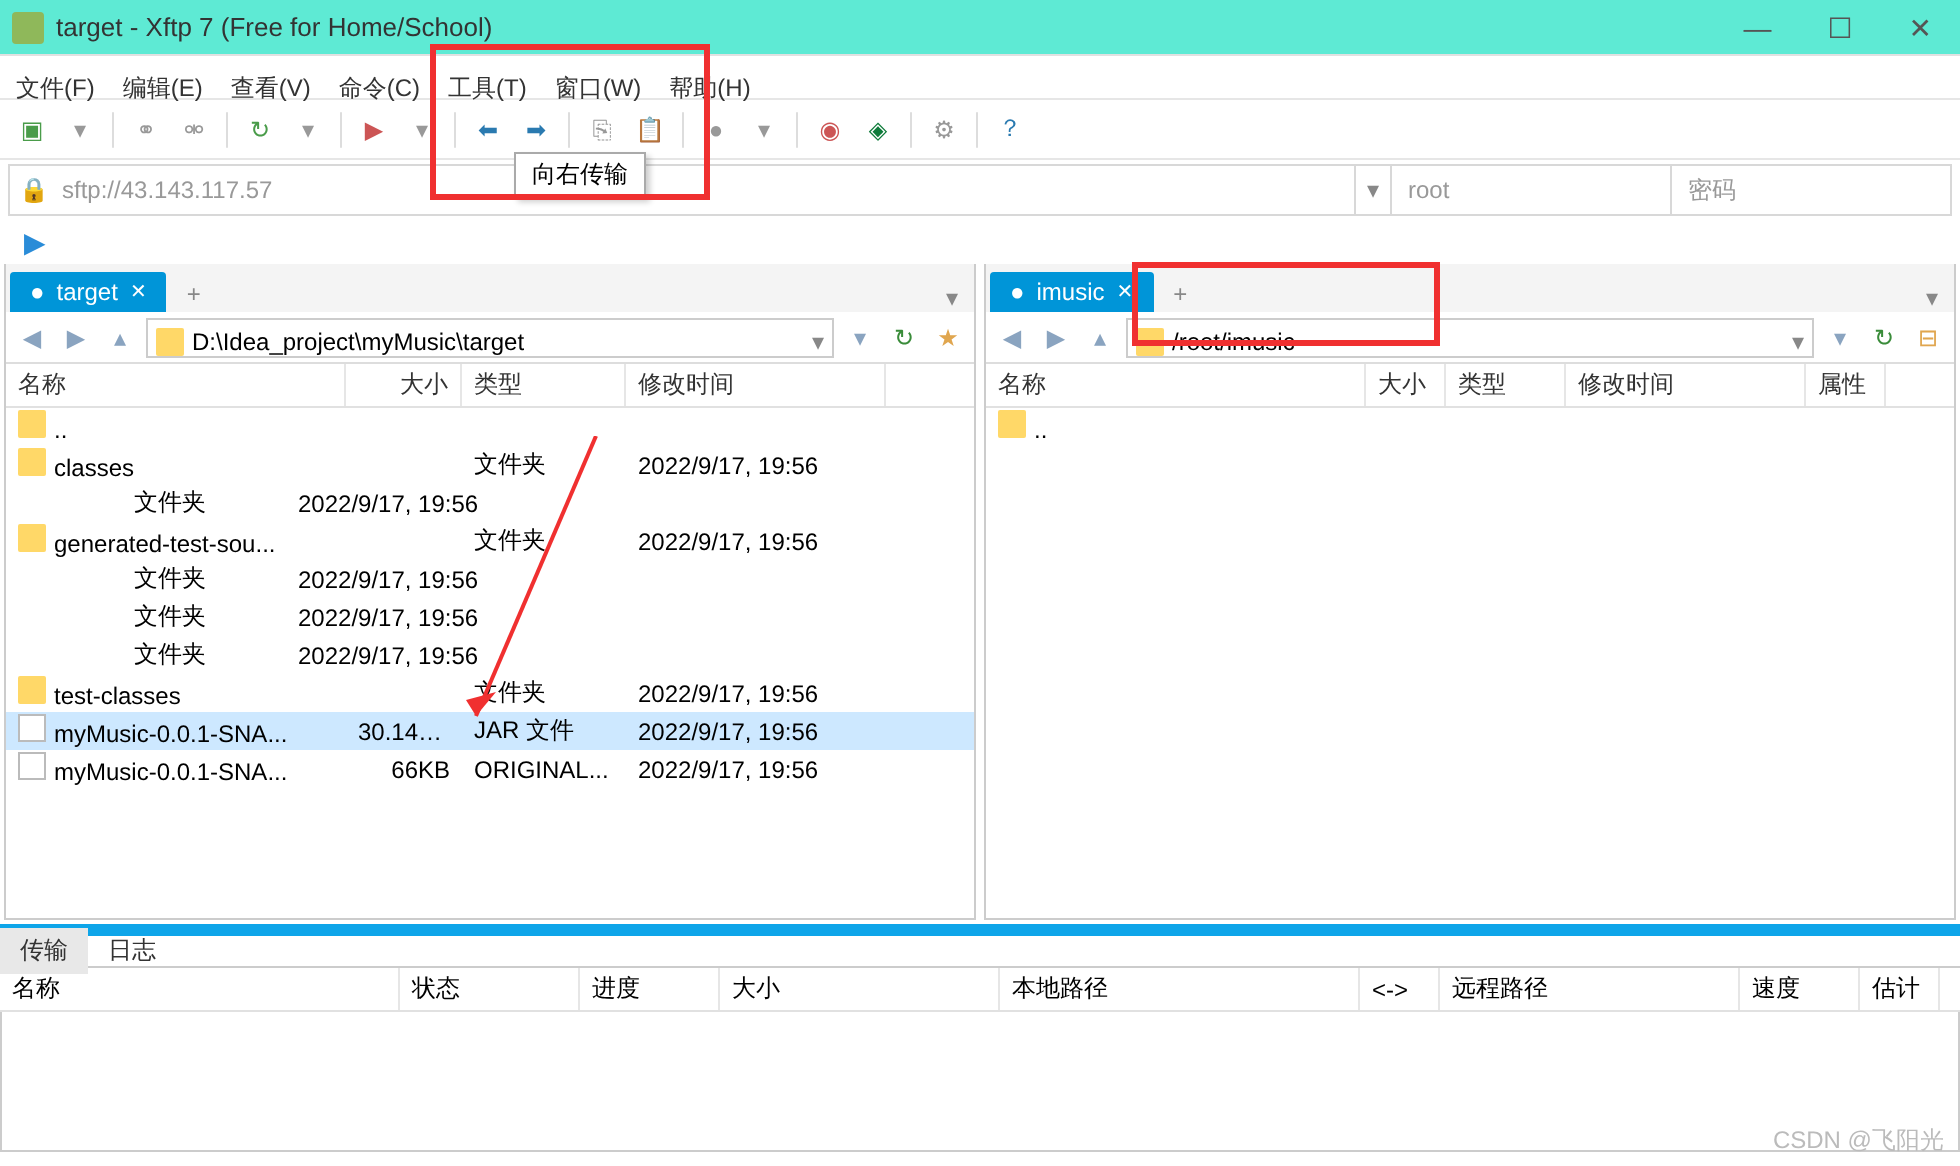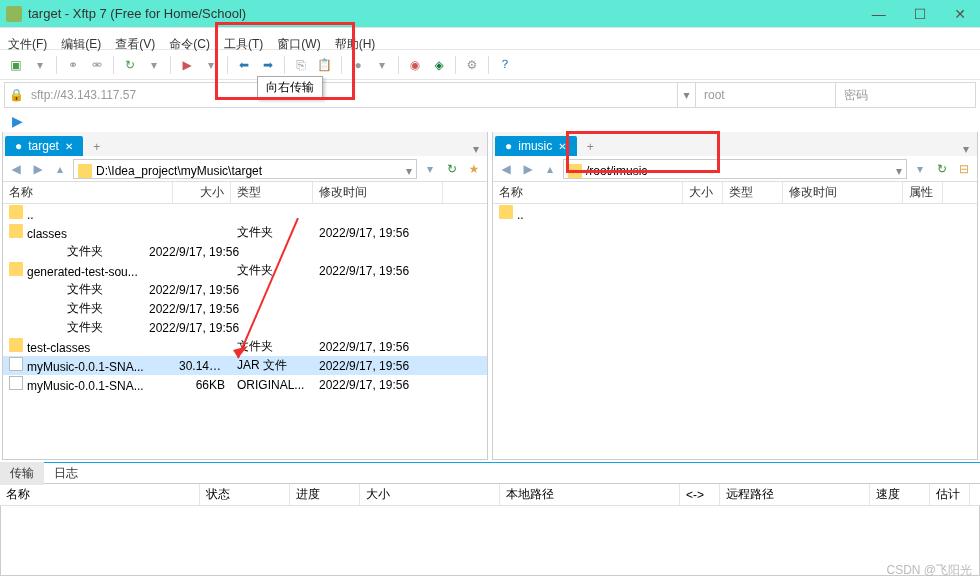--- a/index.html
+++ b/index.html
@@ -78,21 +78,21 @@
 .col-attr { width: 40px; }
 .frows { }
 .frow { display: flex; height: 19px; align-items: center; }
 .frow > div { padding: 0 6px; white-space: nowrap; overflow: hidden; text-overflow: ellipsis; }
 .frow.sel { background: #cde8ff; }
 .fico { width: 14px; height: 14px; display: inline-block; margin-right: 4px; }
 .fico.folder { background: #ffd868; border-radius: 1px; }
 .fico.file { background: #fff; border: 1px solid #bbb; }
 
 
-.bottom-tabs { height: 22px; display: flex; align-items: center; background: #fff; border-top: 1px solid #0ea5e9; border-bottom: 1px solid #ccc; margin-top: 2px; }
+.bottom-tabs { height: 22px; display: flex; align-items: center; background: #fff; border-top: 6px solid #0ea5e9; border-bottom: 1px solid #ccc; margin-top: 2px; }
 .bottom-tabs .btab { padding: 3px 10px; color: #333; }
 .bottom-tabs .btab.active { background: #e8e8e8; }
 .bottom-hdr { height: 22px; display: flex; align-items: center; border-bottom: 1px solid #e1e1e1; }
 .bottom-hdr > div { padding: 0 6px; border-right: 1px solid #e6e6e6; height:100%; display:flex; align-items:center; }
 .bottom-body { height: 70px; background:#fff; border: 1px solid #ccc; border-top: 0; }
 
 
 .redbox { position: absolute; border: 3px solid #f03030; pointer-events: none; z-index: 200; }
 .rb1 { left: 215px; top: 22px; width: 140px; height: 78px; }
 .rb2 { left: 566px; top: 131px; width: 154px; height: 42px; }

